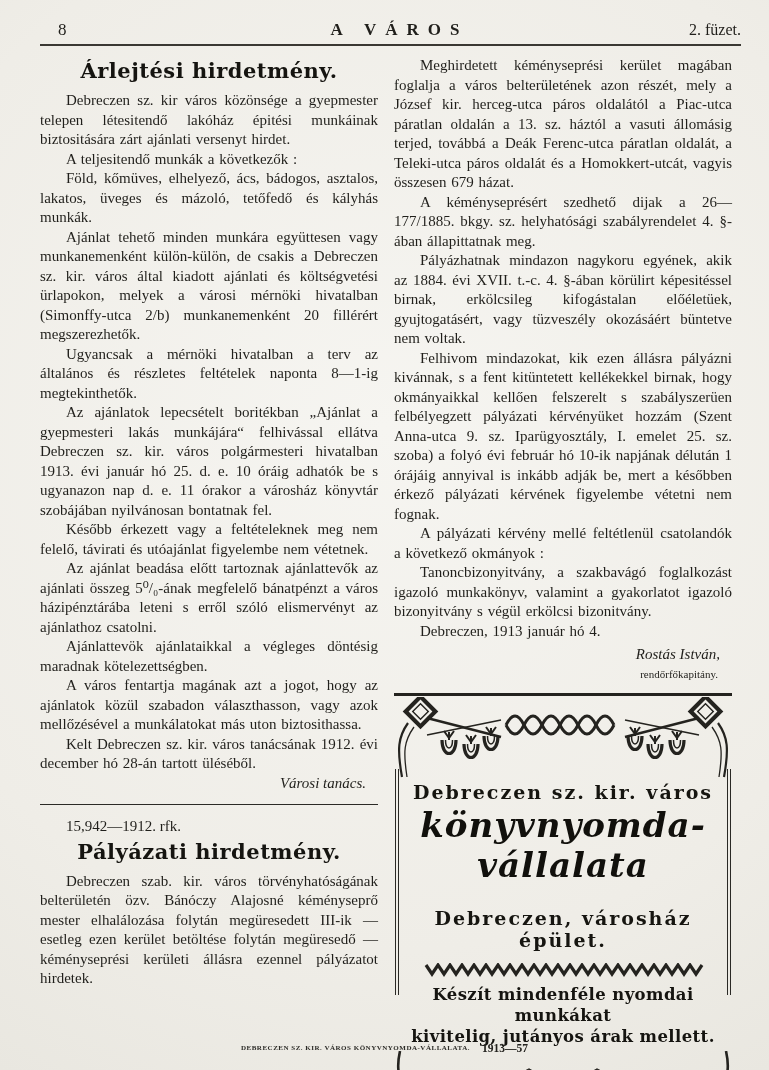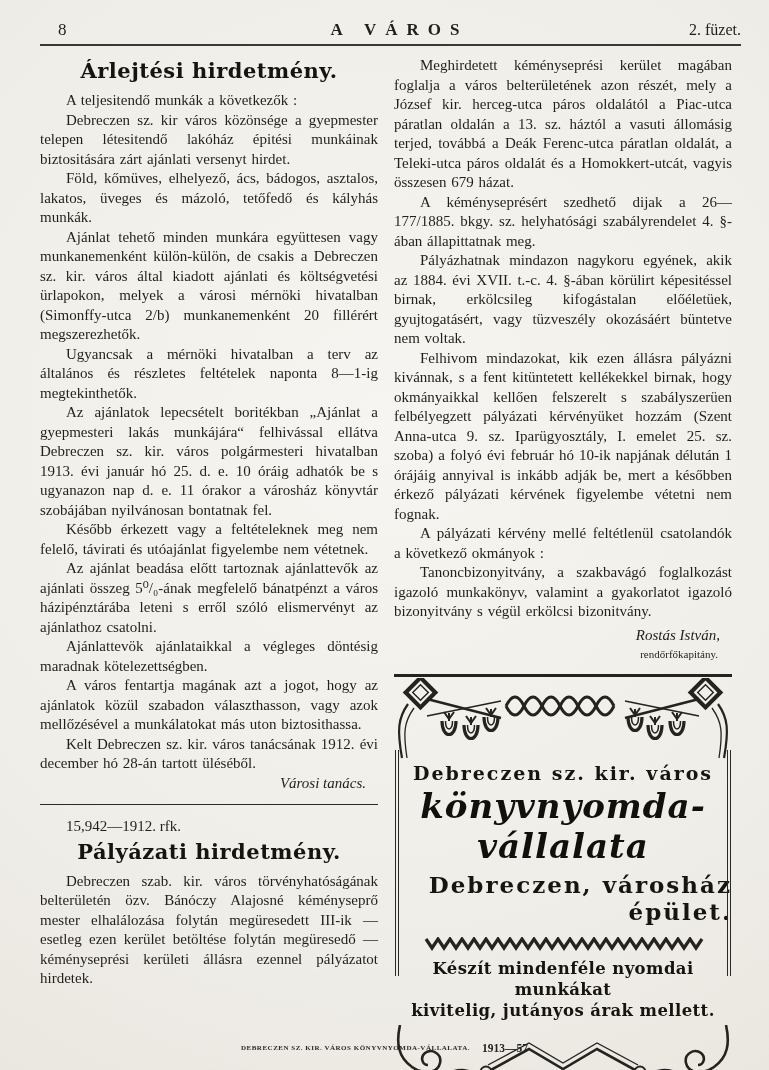--- a/index.html
+++ b/index.html
@@ -38,21 +38,21 @@
   .ref-line{font-size:15px;line-height:19.5px;margin:2px 0 2px 0;text-indent:26px;}
 
   
   .ad-rule{border:0;border-top:3px solid #24231f;margin:9px 0 0 0;}
   .advert{position:relative;margin-top:1px;height:344px;text-align:center;}
   .ad-sides{position:absolute;top:72px;bottom:46px;left:1px;right:1px;
     border-left:4px double #2a2925;border-right:4px double #2a2925;pointer-events:none;}
   .ad-ornament{display:block;margin:0 auto;}
   .ad-line1{font-family:"DejaVu Serif","Liberation Serif",serif;font-weight:700;font-size:19px;letter-spacing:2px;margin-top:2px;color:#161510;}
   .ad-line2{font-family:"DejaVu Serif","Liberation Serif",serif;font-weight:800;font-size:34px;letter-spacing:1px;margin-top:2px;color:#11100c;font-style:italic;}
-  .ad-line3{font-family:"DejaVu Serif","Liberation Serif",serif;font-weight:700;font-size:23px;letter-spacing:2px;margin-top:5px;color:#161510;text-align:right;}
+  .ad-line3{font-family:"DejaVu Serif","Liberation Serif",serif;font-weight:700;font-size:19px;letter-spacing:2px;margin-top:22px;color:#161510;}
   .ad-zigzag{display:block;margin:12px auto 6px auto;}
   .ad-body{font-family:"DejaVu Serif","Liberation Serif",serif;font-weight:700;font-size:16.5px;line-height:21px;color:#151410;letter-spacing:0.4px;}
 
   
   .footer{position:absolute;left:0;right:0;top:1038px;text-align:center;}
   .footer .imprint{font-size:7px;font-weight:bold;letter-spacing:0.5px;text-transform:uppercase;color:#2c2b27;vertical-align:middle;}
   .footer .jobnum{font-size:11.5px;font-weight:bold;color:#23221e;margin-left:8px;vertical-align:middle;}
 </style>
 </head>
 <body>
@@ -63,22 +63,22 @@
     <span class="pagenum">8</span>
     <span class="masthead">A VÁROS</span>
     <span class="issue">2. füzet.</span>
   </div>
   <hr class="header-rule">
 
   <div class="columns">
 
     <div class="col">
       <h2 class="article-title">Árlejtési hirdetmény.</h2>
+      <p class="body">Debreczen sz. kir város közönsége a gyepmester telepen létesitendő lakóház épitési munkáinak biztositására zárt ajánlati versenyt hirdet.</p>
       <p class="body">A teljesitendő munkák a következők :</p>
-      <p class="body">Debreczen sz. kir város közönsége a gyepmester telepen létesitendő lakóház épitési munkáinak biztositására zárt ajánlati versenyt hirdet.</p>
       <p class="body">Föld, kőmüves, elhelyező, ács, bádogos, asztalos, lakatos, üveges és mázoló, tetőfedő és kályhás munkák.</p>
       <p class="body">Ajánlat tehető minden munkára együttesen vagy munkanemenként külön-külön, de csakis a Debreczen sz. kir. város által kiadott ajánlati és költségvetési ürlapokon, melyek a városi mérnöki hivatalban (Simonffy-utca 2/b) munkanemenként 20 fillérért megszerezhetők.</p>
       <p class="body">Ugyancsak a mérnöki hivatalban a terv az általános és részletes feltételek naponta 8—1-ig megtekinthetők.</p>
       <p class="body">Az ajánlatok lepecsételt boritékban „Ajánlat a gyepmesteri lakás munkájára“ felhivással ellátva Debreczen sz. kir. város polgármesteri hivatalban 1913. évi január hó 25. d. e. 10 óráig adhatók be s ugyanazon nap d. e. 11 órakor a városház könyvtár szobájában nyilvánosan bontatnak fel.</p>
       <p class="body">Később érkezett vagy a feltételeknek meg nem felelő, távirati és utóajánlat figyelembe nem vétetnek.</p>
       <p class="body">Az ajánlat beadása előtt tartoznak ajánlattevők az ajánlati összeg 5⁰/₀-ának megfelelő bánatpénzt a város házipénztárába leteni s erről szóló elismervényt az ajánlathoz csatolni.</p>
       <p class="body">Ajánlattevök ajánlataikkal a végleges döntésig maradnak kötelezettségben.</p>
       <p class="body">A város fentartja magának azt a jogot, hogy az ajánlatok közül szabadon választhasson, vagy azok mellőzésével a munkálatokat más uton biztosithassa.</p>
       <p class="body">Kelt Debreczen sz. kir. város tanácsának 1912. évi december hó 28-án tartott üléséből.</p>
       <p class="sig-italic">Városi tanács.</p>
@@ -90,20 +90,21 @@
       <p class="body">Debreczen szab. kir. város törvényhatóságának belterületén özv. Bánóczy Alajosné kéményseprő mester elhalálozása folytán megüresedett III-ik — esetleg ezen kerület betöltése folytán megüresedő — kéményseprési kerületi állásra ezennel pályázatot hirdetek.</p>
     </div>
 
     <div class="col">
       <p class="body">Meghirdetett kéményseprési kerület magában foglalja a város belterületének azon részét, mely a József kir. herceg-utca páros oldalától a Piac-utca páratlan oldalán a 13. sz. háztól a vasuti állomásig terjed, továbbá a Deák Ferenc-utca páratlan oldalát, a Teleki-utca páros oldalát és a Homokkert-utcát, vagyis összesen 679 házat.</p>
       <p class="body">A kéményseprésért szedhető dijak a 26—177/1885. bkgy. sz. helyhatósági szabályrendelet 4. §-ában állapittatnak meg.</p>
       <p class="body">Pályázhatnak mindazon nagykoru egyének, akik az 1884. évi XVII. t.-c. 4. §-ában körülirt képesitéssel birnak, erkölcsileg kifogástalan előéletüek, gyujtogatásért, vagy tüzveszély okozásáért büntetve nem voltak.</p>
       <p class="body">Felhivom mindazokat, kik ezen állásra pályázni kivánnak, s a fent kitüntetett kellékekkel birnak, hogy okmányaikkal kellően felszerelt s szabályszerüen felbélyegzett pályázati kérvényüket hozzám (Szent Anna-utca 9. sz. Iparügyosztály, I. emelet 25. sz. szoba) a folyó évi február hó 10-ik napjának délután 1 órájáig annyival is inkább adják be, mert a későbben érkező pályázati kérvének figyelembe vétetni nem fognak.</p>
       <p class="body">A pályázati kérvény mellé feltétlenül csatolandók a következő okmányok :</p>
       <p class="body">Tanoncbizonyitvány, a szakbavágó foglalkozást igazoló munkakönyv, valamint a gyakorlatot igazoló bizonyitvány s végül erkölcsi bizonitvány.</p>
+      <p class="body">Debreczen, 1913 január hó 4.</p>
       <p class="sig-italic" style="margin-top:4px;">Rostás István,</p>
       <p class="sig-bold">rendőrfőkapitány.</p>
 
       <hr class="ad-rule">
 
       <div class="advert">
         <div class="ad-sides"></div>
 
         <svg class="ad-ornament" width="338" height="82" viewBox="0 0 338 82">
           <defs>

